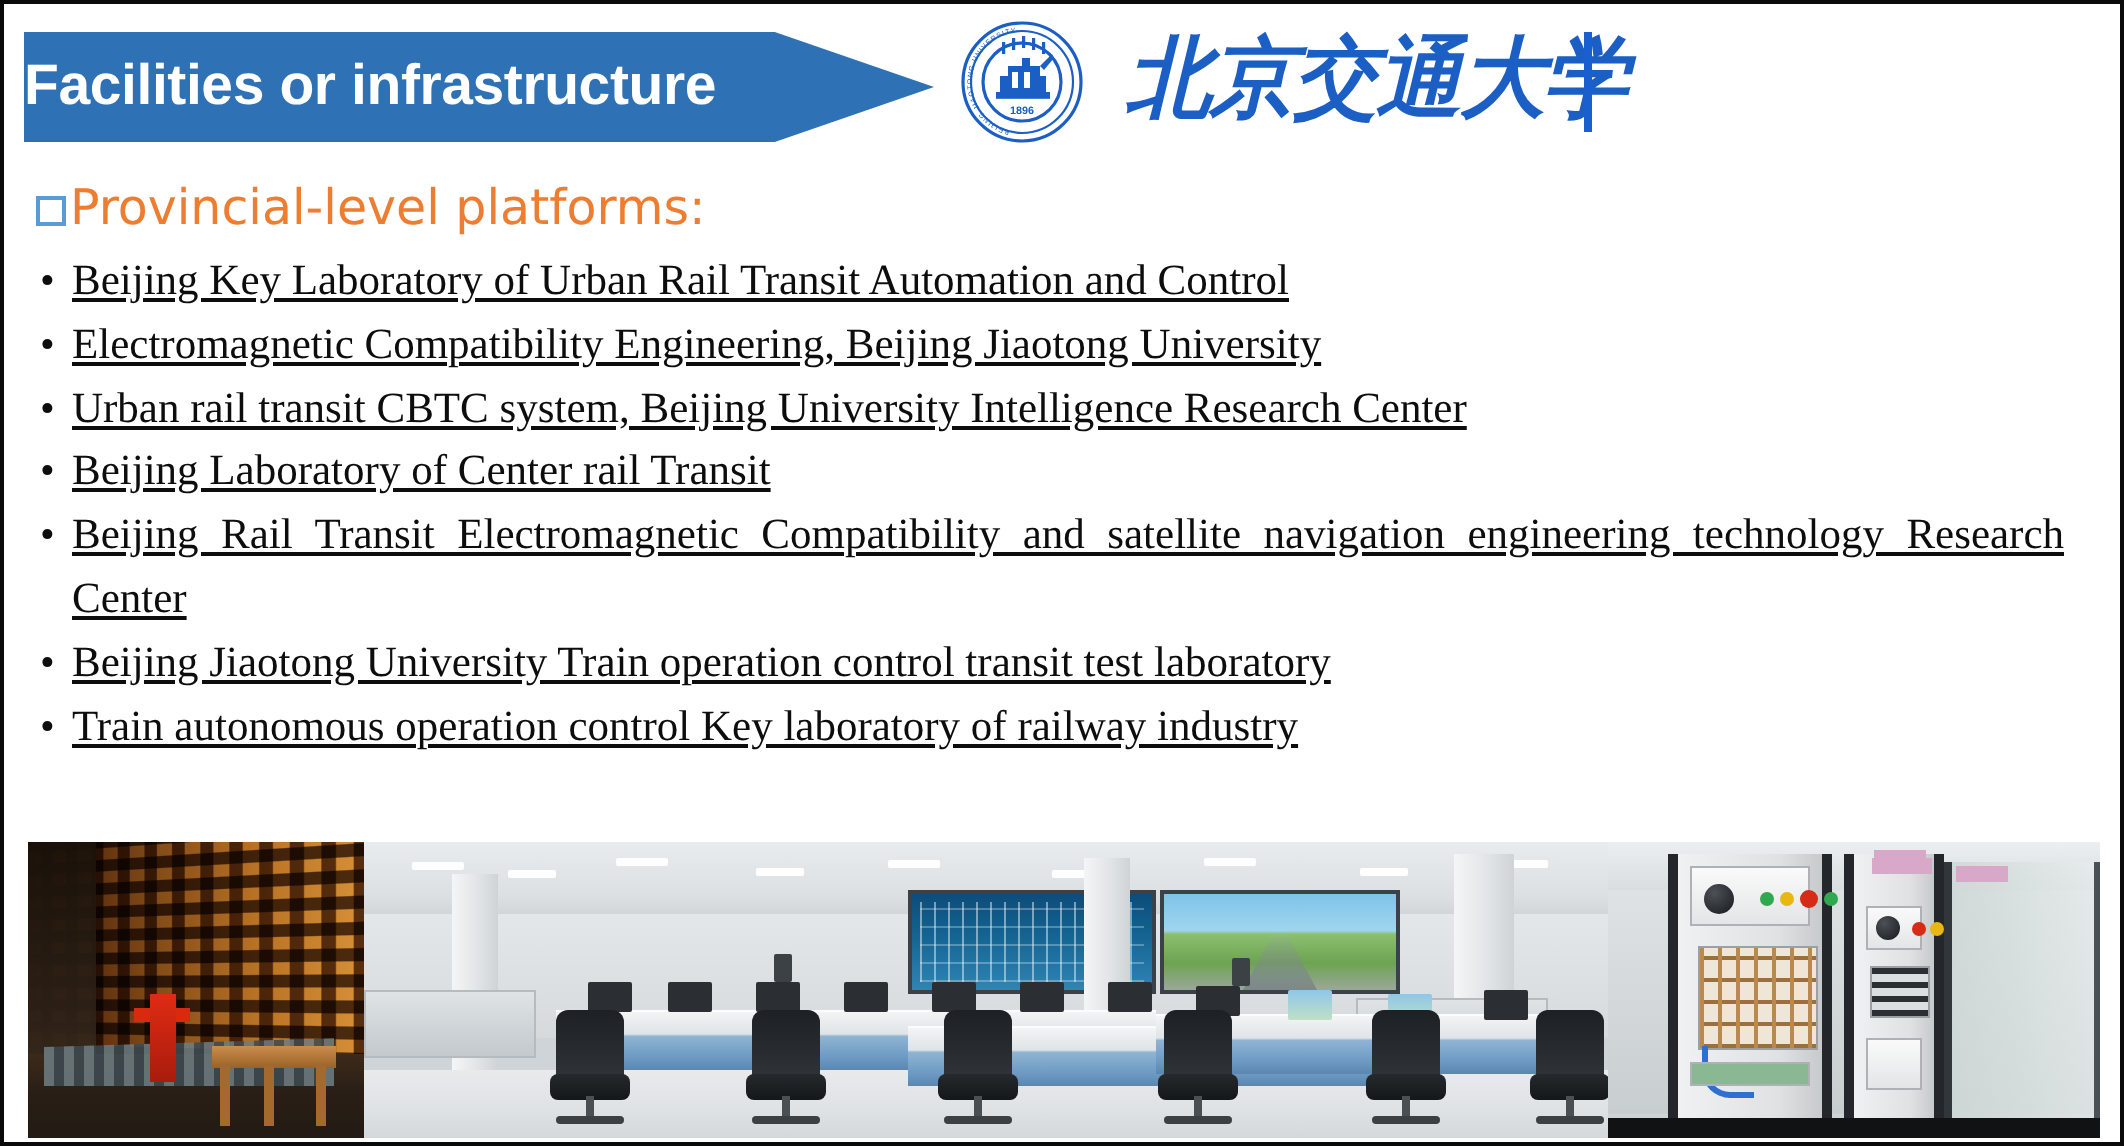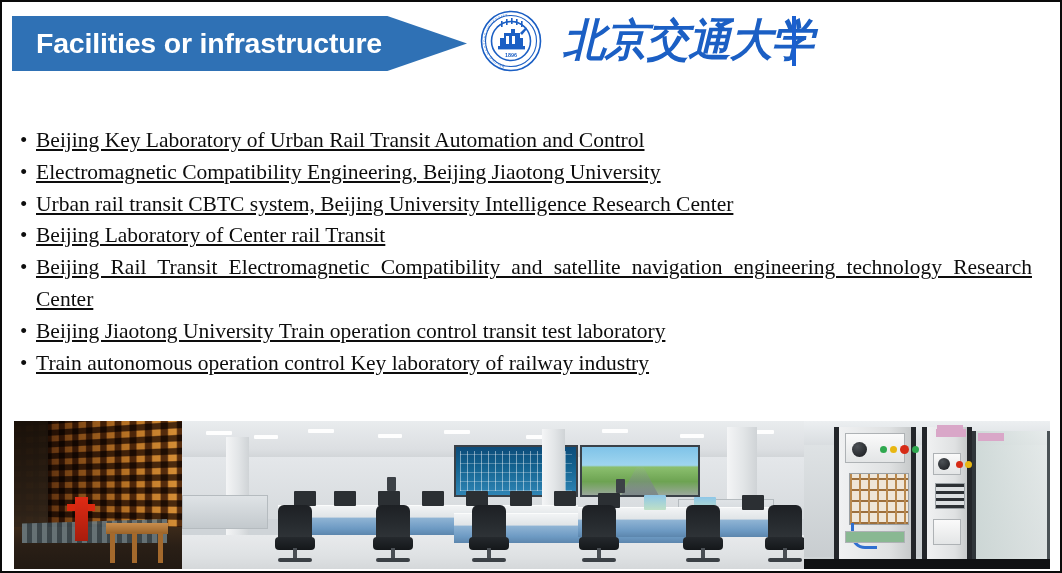--- a/index.html
+++ b/index.html
@@ -39,21 +39,21 @@
     -webkit-clip-path: polygon(0 0, 82.5% 0, 100% 50%, 82.5% 100%, 0 100%);
     clip-path: polygon(0 0, 82.5% 0, 100% 50%, 82.5% 100%, 0 100%);
     display: flex;
     align-items: center;
   }
   #title-text {
     color: #ffffff;
     font-size: 28.5px;
     font-weight: bold;
     letter-spacing: -0.2px;
-    padding-left: 24px;
+    padding-left: 0;
     white-space: nowrap;
     font-family: "Liberation Sans", sans-serif;
   }
 
   
   #seal {
     position: absolute;
     left: 478px;
     top: 8px;
     width: 62px;
@@ -414,20 +414,24 @@
     </div>
 
     <div id="uni-name-cn">
       <div id="uni-name-cn-text">北京交通大学</div>
     </div>
 
     <div id="divider-bar"></div>
 
   </div>
 
+  <div id="section-heading">
+    <span id="square-bullet"></span>
+    <span id="section-heading-text">Provincial-level platforms:</span>
+  </div>
 
   <div id="bullet-list">
 
     <div class="bullet-row">
       <span class="bullet-dot">•</span>
       <span class="bullet-text">Beijing Key Laboratory of Urban Rail Transit Automation and Control</span>
     </div>
 
     <div class="bullet-row">
       <span class="bullet-dot">•</span>

